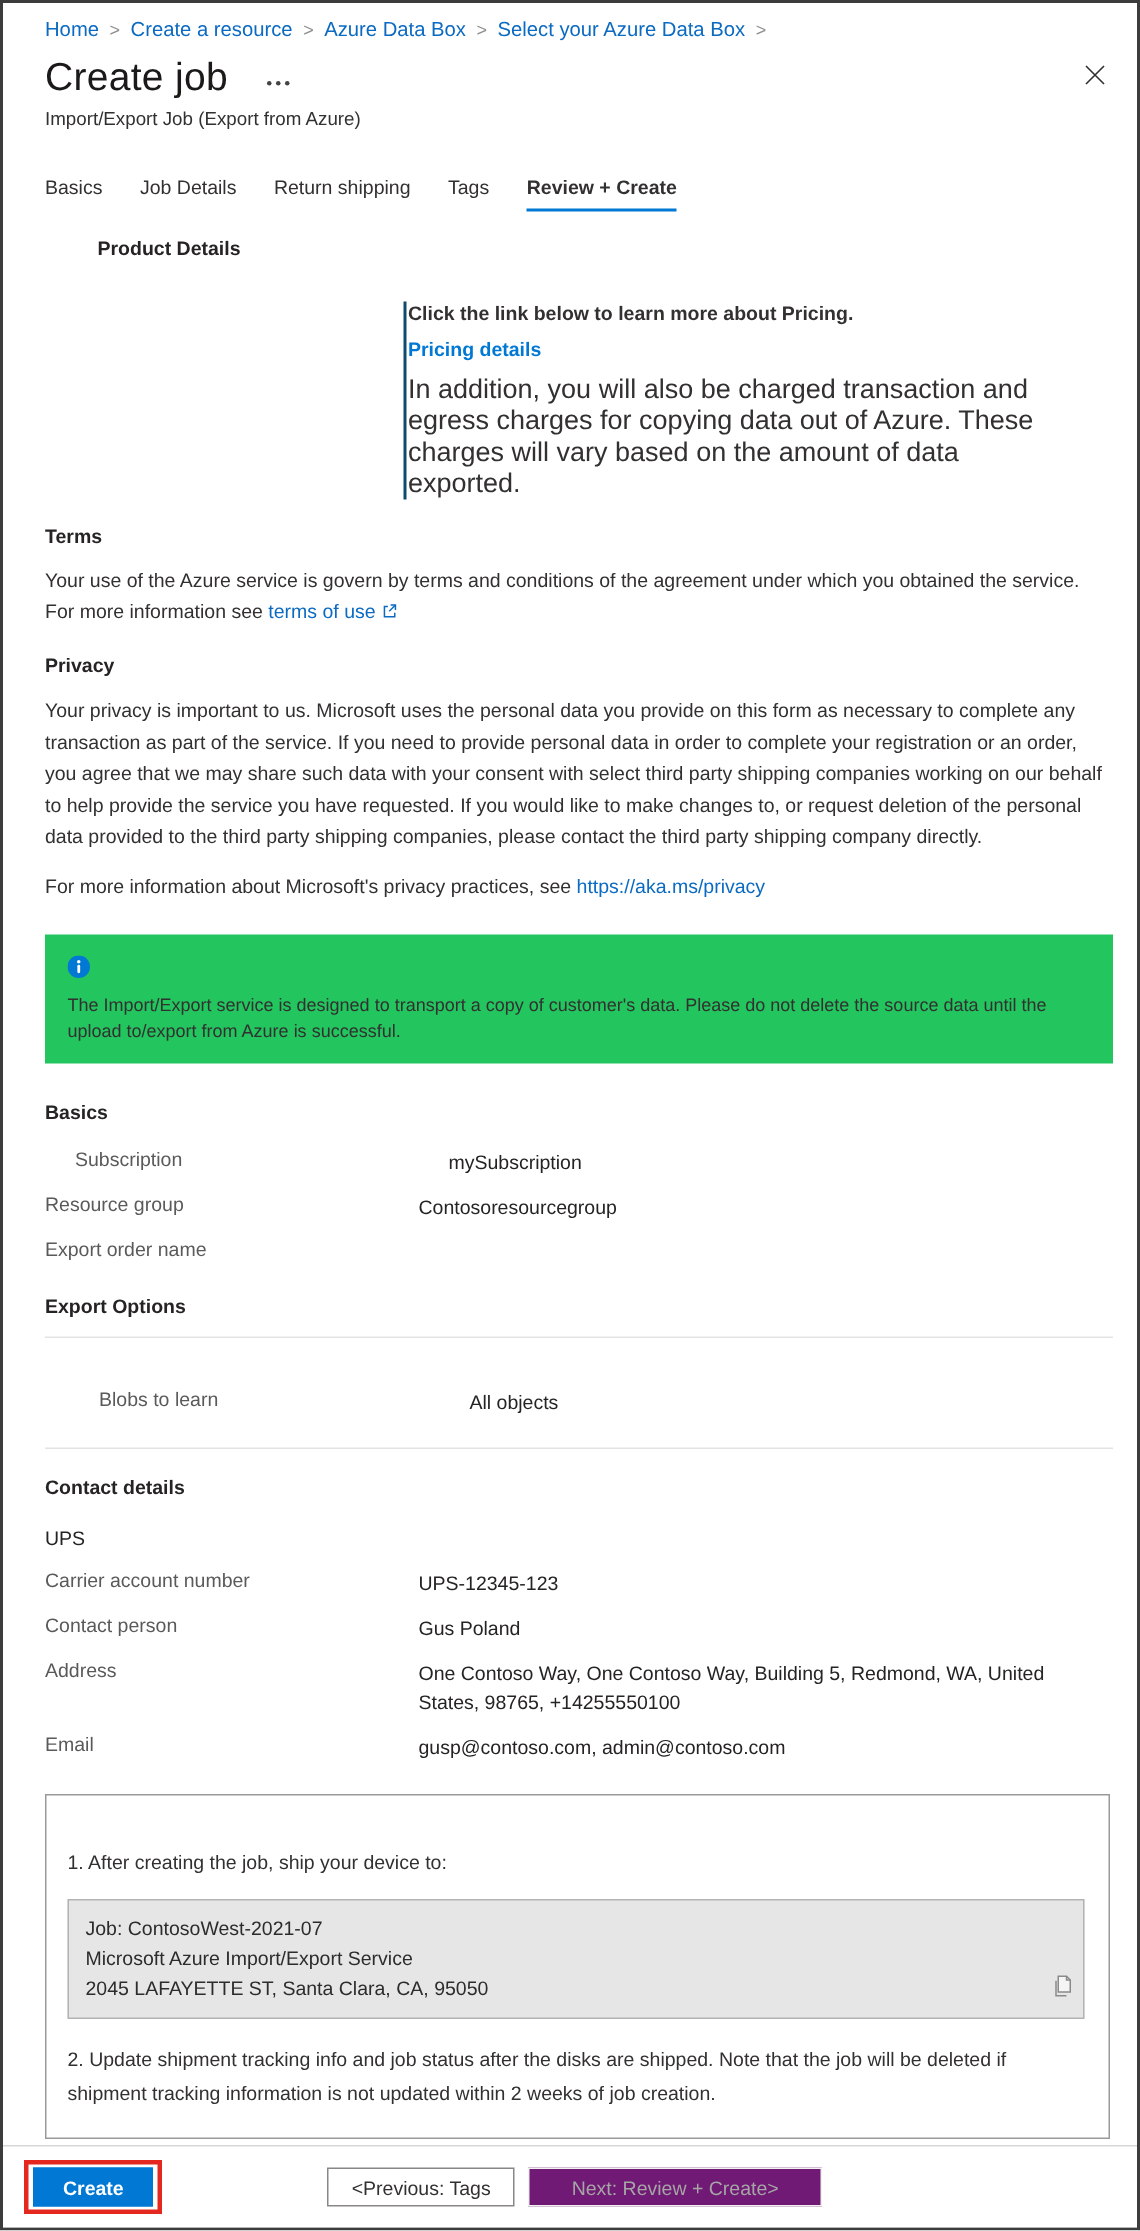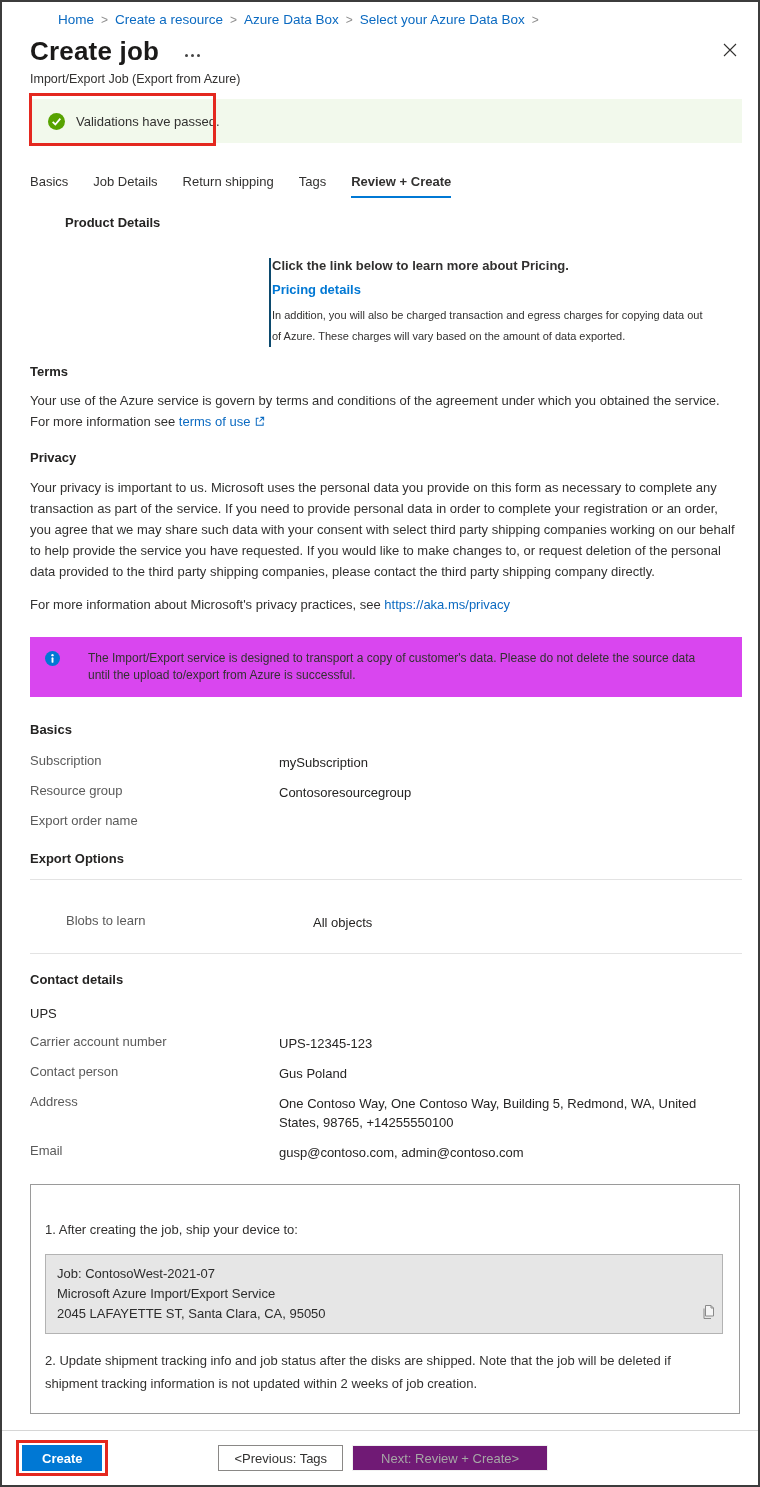--- a/index.html
+++ b/index.html
@@ -5,27 +5,27 @@
   * { box-sizing: border-box; }
   html,body { margin:0; padding:0; background:#fff; }
   body { font-family:"Liberation Sans", sans-serif; color:#323130; }
   .page {
     position:relative; width:760px; height:1487px; background:#fff;
     border:2px solid #3c3c3c; overflow:hidden;
   }
   .content { padding:10px 20px 0 28px; }
 
   
-  .breadcrumb { font-size:13.5px; display:flex; gap:7px; align-items:center; flex-wrap:nowrap;margin-left:28px; }
+  .breadcrumb { font-size:13.5px; display:flex; gap:7px; align-items:center; flex-wrap:nowrap; }
   .breadcrumb a { color:#0b6ac1; text-decoration:none; cursor:pointer; }
   .crumb-sep { color:#8f8f8f; font-size:12px; }
 
   
   .title-row { display:flex; align-items:center; margin-top:9px; }
-  .page-title { font-size:26px; font-weight:bold; color:#1b1a19; letter-spacing:0.2px; }
+  .page-title { font-size:26px; font-weight:normal; color:#1b1a19; letter-spacing:0.2px; }
   .more-icon { margin-left:26px; display:flex; gap:3px; align-items:center; cursor:pointer; padding-top:8px; }
   .more-icon i { width:3px; height:3px; background:#444; border-radius:50%; display:block; }
   .close-icon { position:absolute; right:18px; top:40px; width:18px; height:18px; cursor:pointer; }
   .subtitle { font-size:12.5px; margin-top:5px; color:#323130; }
 
   
   .validation-banner {
     position:relative; margin-top:13px; width:712px; height:44px; background:#f2f9ec;
     display:flex; align-items:center; padding-left:18px; gap:11px; font-size:13px;
   }
@@ -36,29 +36,29 @@
   .tabs { display:flex; gap:25px; margin-top:31px; font-size:13px; }
   .tab { padding-bottom:7px; cursor:pointer; color:#323130; }
   .tab.active { font-weight:bold; border-bottom:2px solid #0078d4; }
 
   .section-heading { font-weight:bold; font-size:13px; color:#252423; }
 
   
   .pricing-callout { margin:28px 0 0 239px; border-left:2px solid #0c4a6e; padding-left:1px; width:452px; }
   .pricing-title { font-weight:bold; font-size:13px; }
   .pricing-link { display:inline-block; margin-top:9px; font-weight:bold; font-size:13px; color:#0078d4; text-decoration:none; cursor:pointer; }
-  .pricing-body { margin-top:7px; font-size:11px; line-height:21px; width:440px; }
+  .pricing-body { margin-top:7px; font-size:18px; line-height:21px; width:440px; }
 
   .para { font-size:13px; line-height:21px; width:712px; }
   .inline-link { color:#0b6ac1; text-decoration:none; cursor:pointer; }
 
   
   .info-banner {
-    margin-top:22px; width:712px; background:#d946ef; padding:13px 26px 13px 15px;
-    display:flex; gap:28px; font-size:12px; line-height:17px;
+    margin-top:22px; width:712px; background:#22c55e; padding:13px 26px 13px 15px;
+    display:flex; gap:10px; font-size:12px; line-height:17px;flex-direction:column;
   }
   .info-banner svg { flex:none; margin-top:1px; }
 
   
   .kv-row { display:flex; font-size:13px; margin-top:11px; }
   .kv-label { width:249px; flex:none; color:#5a5a5a; }
   .kv-value { width:430px; line-height:19px; color:#252423; }
 
   .divider { border-top:1px solid #e3e3e3; width:712px; }
 
@@ -109,30 +109,20 @@
           <i></i>
         </span>
     </div>
     <div class="close-icon">
       <svg width="16" height="16" viewBox="0 0 16 16">
           <path d="M2 2 L14 14 M14 2 L2 14" stroke="#323130" stroke-width="1.1"></path>
         </svg>
     </div>
     <div class="subtitle">Import/Export Job (Export from Azure)</div>
 
-    <div class="validation-banner">
-      <span style="display:flex;">
-        <svg width="17" height="17" viewBox="0 0 16 16">
-            <circle cx="8" cy="8" r="8" fill="#57a300"></circle>
-            <path d="M4.4 8.4 L6.9 10.8 L11.6 5.3" stroke="#fff" stroke-width="1.7" fill="none"></path>
-          </svg>
-      </span>
-      <span>Validations have passed.</span>
-      <div class="annotation-box ann-validation"></div>
-    </div>
 
     <div class="tabs">
       <div class="tab">Basics</div>
       <div class="tab">Job Details</div>
       <div class="tab">Return shipping</div>
       <div class="tab">Tags</div>
       <div class="tab active">Review + Create</div>
     </div>
 
     <div class="section-heading" style="margin-top:17px;padding-left:35px;">Product Details</div>
@@ -168,21 +158,21 @@
         <svg width="15" height="15" viewBox="0 0 16 16">
             <circle cx="8" cy="8" r="8" fill="#0078d4"></circle>
             <circle cx="8" cy="4.4" r="1.25" fill="#fff"></circle>
             <rect x="7" y="6.6" width="2" height="6" rx="1" fill="#fff"></rect>
           </svg>
       </span>
       <span>The Import/Export service is designed to transport a copy of customer's data. Please do not delete the source data until the upload to/export from Azure is successful.</span>
     </div>
 
     <div class="section-heading" style="margin-top:25px;">Basics</div>
-    <div class="kv-row" style="margin-top:16px;">
+    <div class="kv-row" style="margin-top:16px;margin-left:20px;">
       <div class="kv-label">Subscription</div>
       <div class="kv-value">mySubscription</div>
     </div>
     <div class="kv-row">
       <div class="kv-label">Resource group</div>
       <div class="kv-value">Contosoresourcegroup</div>
     </div>
     <div class="kv-row">
       <div class="kv-label">Export order name</div>
     </div>

